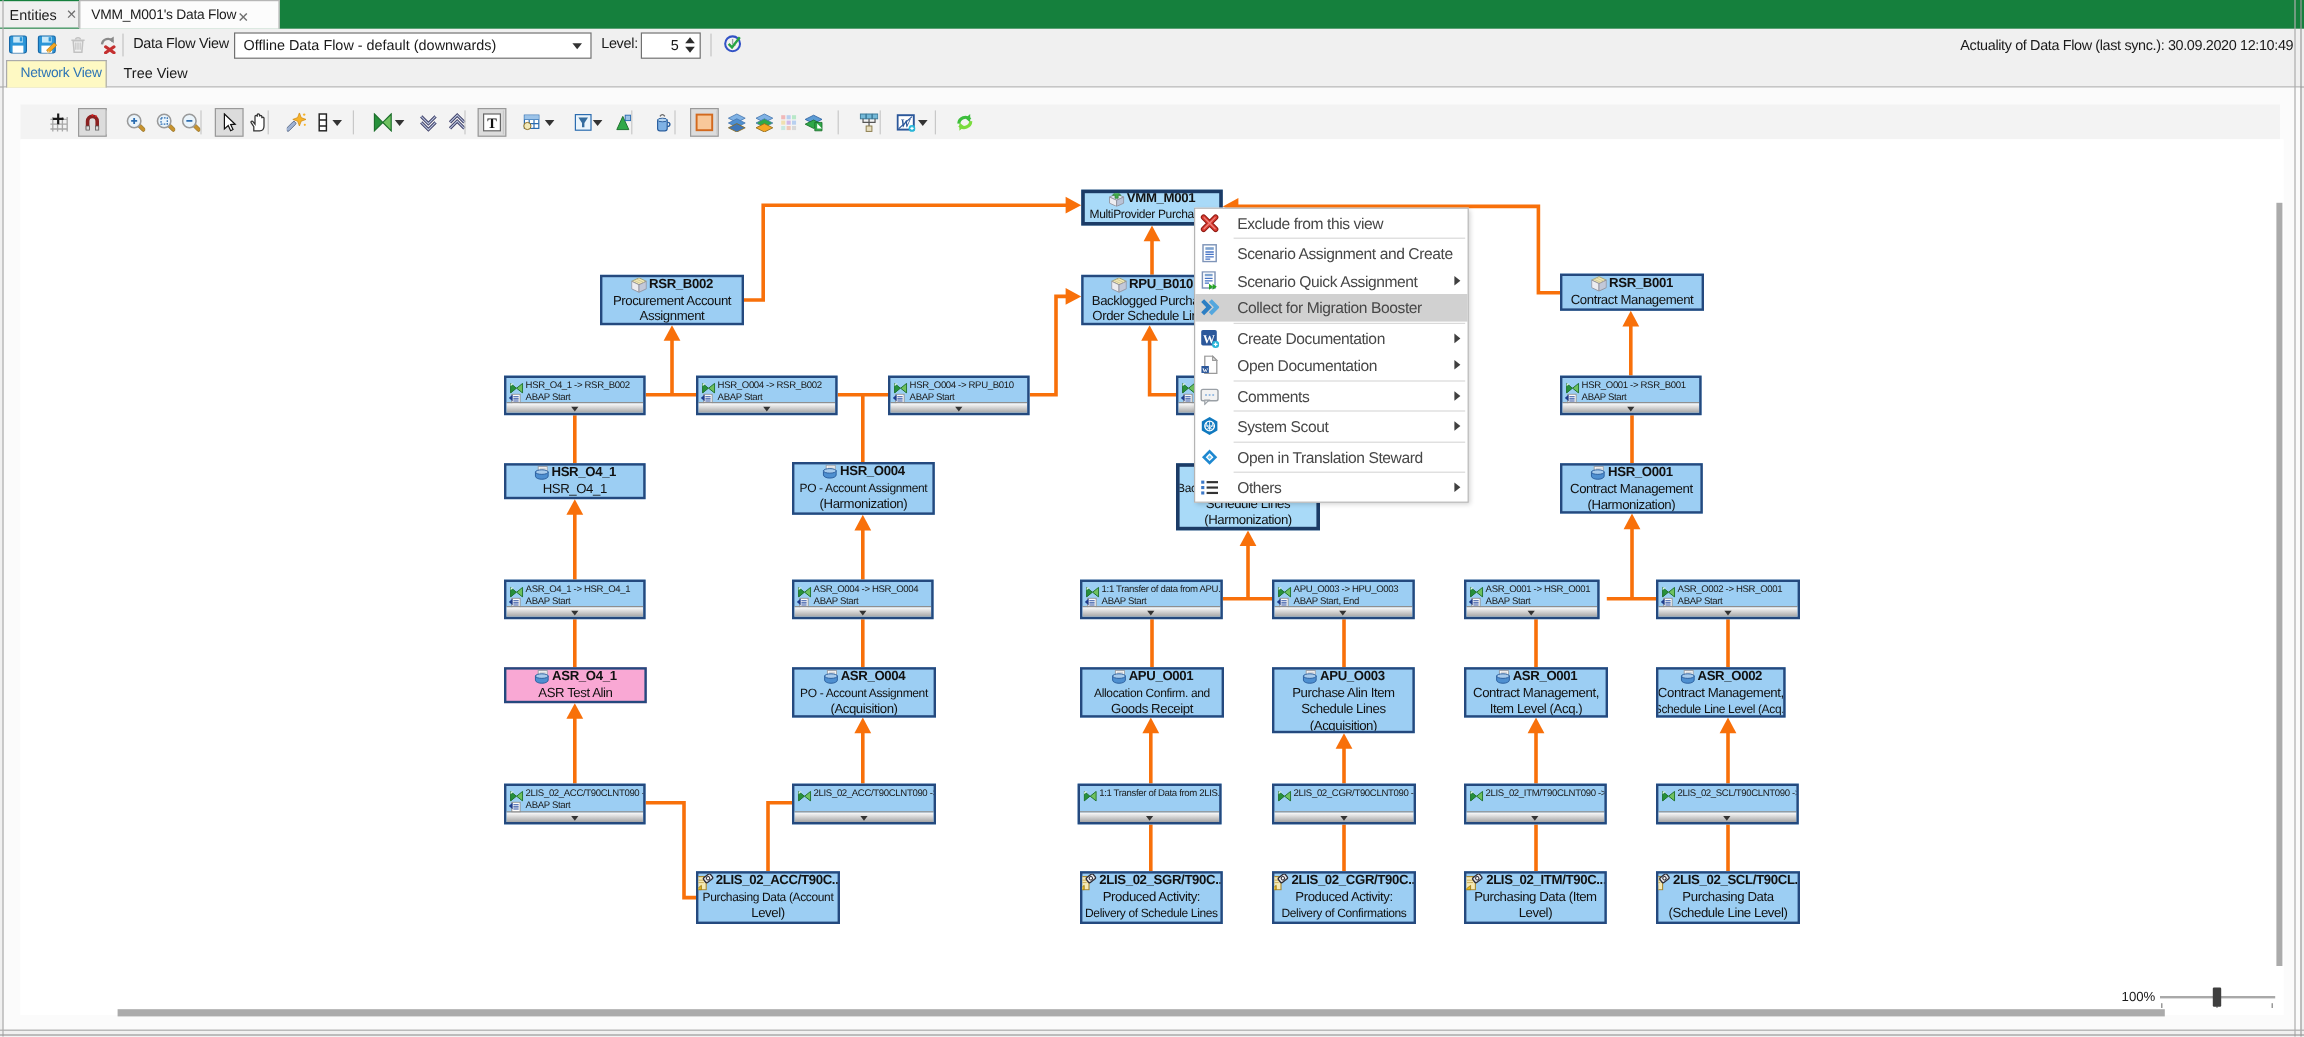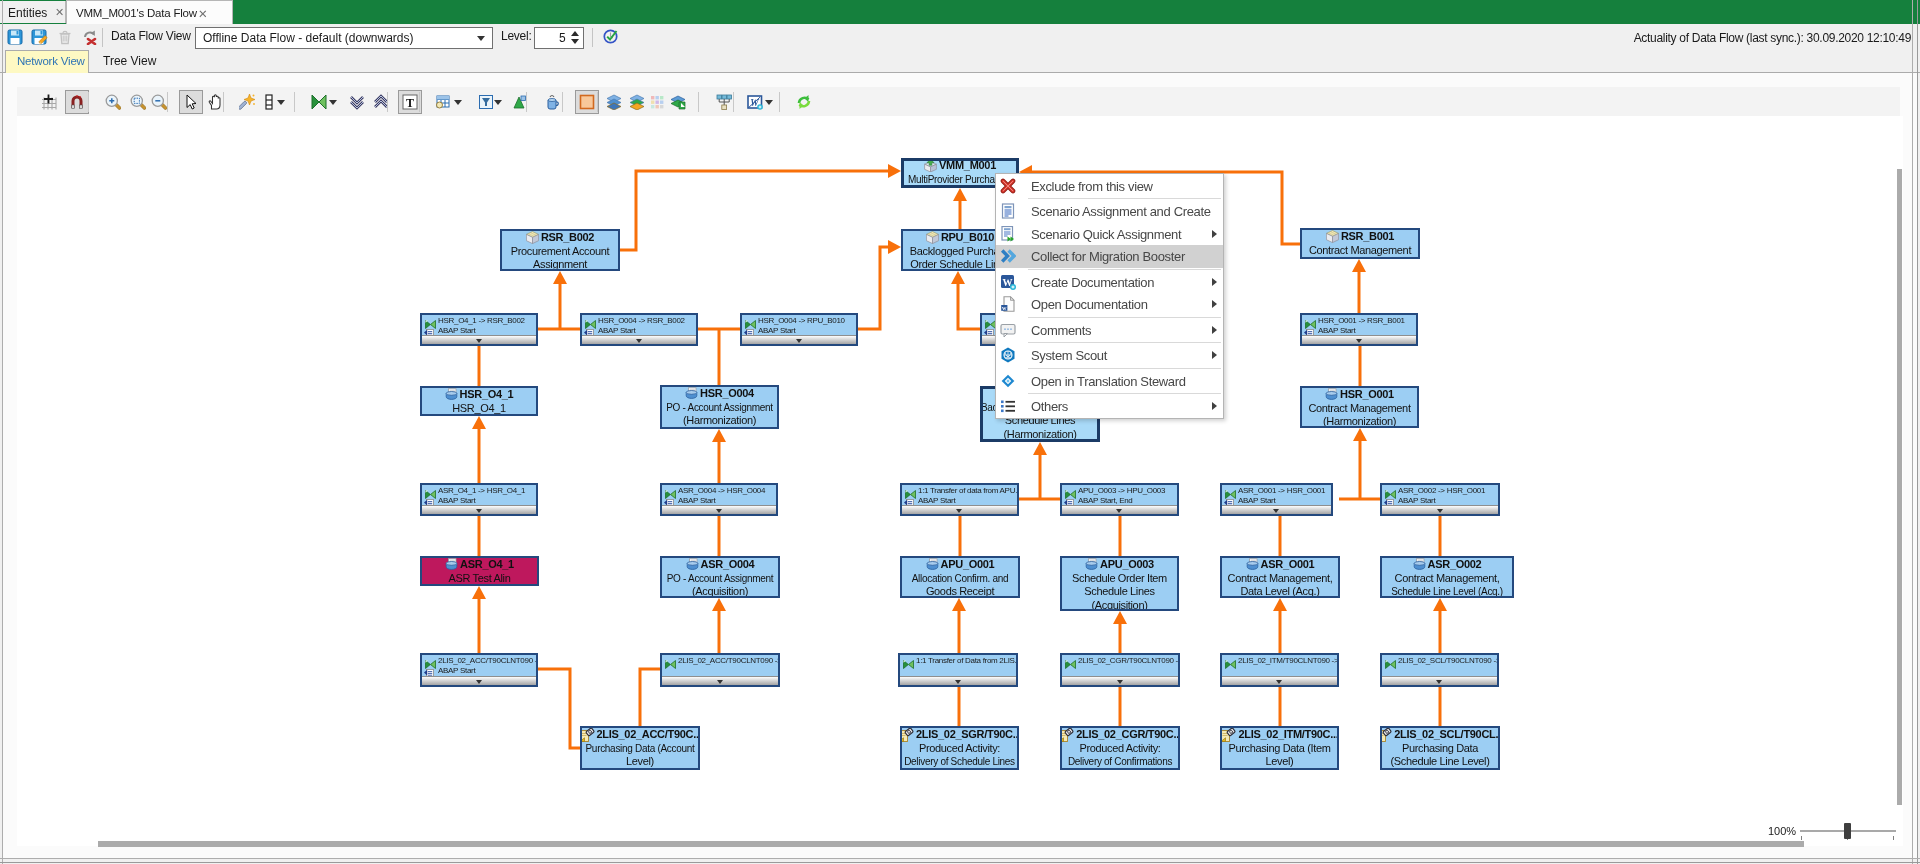--- a/index.html
+++ b/index.html
@@ -447,21 +447,21 @@
         <line x1="4.8" y1="2.2" x2="9.8" y2="2.2" stroke="#b8bcc2" stroke-width="0.7"></line>
         <line x1="4.8" y1="3.7" x2="9.8" y2="3.7" stroke="#b8bcc2" stroke-width="0.7"></line>
         <path d="M1.2,5.2 h10.6 v3.6 a5.3,2.6 0 0 1 -10.6 0 z" fill="#4E8FD0" stroke="#2B5F9E" stroke-width="0.8"></path>
         <ellipse cx="6.5" cy="5.4" rx="5.3" ry="1.9" fill="#A7CBEC" stroke="#2B5F9E" stroke-width="0.8"></ellipse>
       </svg>
       <b>HSR_O001</b>
     </div>
     <div class="erow" style="top:13.5px">Contract Management</div>
     <div class="erow" style="top:27.0px">(Harmonization)</div>
   </div>
-<div class="ent" style="left:420px;top:556px;width:119px;height:30px;background:#be185d;border:2px solid #24497E">
+<div class="ent" style="left:420px;top:556px;width:119px;height:30px;background:#f9a8d4;border:2px solid #24497E">
     <div class="erow t" style="top:0.0px">
       <svg width="13" height="13" viewBox="0 0 13 13" style="">
         <rect x="3.5" y="0.7" width="7.5" height="5.5" fill="#FAFAFA" stroke="#9aa0a8" stroke-width="0.8"></rect>
         <line x1="4.8" y1="2.2" x2="9.8" y2="2.2" stroke="#b8bcc2" stroke-width="0.7"></line>
         <line x1="4.8" y1="3.7" x2="9.8" y2="3.7" stroke="#b8bcc2" stroke-width="0.7"></line>
         <path d="M1.2,5.2 h10.6 v3.6 a5.3,2.6 0 0 1 -10.6 0 z" fill="#4E8FD0" stroke="#2B5F9E" stroke-width="0.8"></path>
         <ellipse cx="6.5" cy="5.4" rx="5.3" ry="1.9" fill="#A7CBEC" stroke="#2B5F9E" stroke-width="0.8"></ellipse>
       </svg>
       <b>ASR_O4_1</b>
     </div>
@@ -499,39 +499,39 @@
     <div class="erow t" style="top:0.0px">
       <svg width="13" height="13" viewBox="0 0 13 13" style="">
         <rect x="3.5" y="0.7" width="7.5" height="5.5" fill="#FAFAFA" stroke="#9aa0a8" stroke-width="0.8"></rect>
         <line x1="4.8" y1="2.2" x2="9.8" y2="2.2" stroke="#b8bcc2" stroke-width="0.7"></line>
         <line x1="4.8" y1="3.7" x2="9.8" y2="3.7" stroke="#b8bcc2" stroke-width="0.7"></line>
         <path d="M1.2,5.2 h10.6 v3.6 a5.3,2.6 0 0 1 -10.6 0 z" fill="#4E8FD0" stroke="#2B5F9E" stroke-width="0.8"></path>
         <ellipse cx="6.5" cy="5.4" rx="5.3" ry="1.9" fill="#A7CBEC" stroke="#2B5F9E" stroke-width="0.8"></ellipse>
       </svg>
       <b>APU_O003</b>
     </div>
-    <div class="erow" style="top:13.5px">Schedule Order Item</div>
+    <div class="erow" style="top:13.5px">Purchase Alin Item</div>
     <div class="erow" style="top:27.0px">Schedule Lines</div>
     <div class="erow" style="top:40.5px">(Acquisition)</div>
   </div>
 <div class="ent" style="left:1220px;top:556px;width:120px;height:42px;background:#9CCEF3;border:2px solid #24497E">
     <div class="erow t" style="top:0.0px">
       <svg width="13" height="13" viewBox="0 0 13 13" style="">
         <rect x="3.5" y="0.7" width="7.5" height="5.5" fill="#FAFAFA" stroke="#9aa0a8" stroke-width="0.8"></rect>
         <line x1="4.8" y1="2.2" x2="9.8" y2="2.2" stroke="#b8bcc2" stroke-width="0.7"></line>
         <line x1="4.8" y1="3.7" x2="9.8" y2="3.7" stroke="#b8bcc2" stroke-width="0.7"></line>
         <path d="M1.2,5.2 h10.6 v3.6 a5.3,2.6 0 0 1 -10.6 0 z" fill="#4E8FD0" stroke="#2B5F9E" stroke-width="0.8"></path>
         <ellipse cx="6.5" cy="5.4" rx="5.3" ry="1.9" fill="#A7CBEC" stroke="#2B5F9E" stroke-width="0.8"></ellipse>
       </svg>
       <b>ASR_O001</b>
     </div>
     <div class="erow" style="top:13.5px">Contract Management,</div>
-    <div class="erow" style="top:27.0px">Data Level (Acq.)</div>
-  </div>
-<div class="ent" style="left:1380px;top:556px;width:134px;height:42px;background:#9CCEF3;border:2px solid #24497E">
+    <div class="erow" style="top:27.0px">Item Level (Acq.)</div>
+  </div>
+<div class="ent" style="left:1380px;top:556px;width:108px;height:42px;background:#9CCEF3;border:2px solid #24497E">
     <div class="erow t" style="top:0.0px">
       <svg width="13" height="13" viewBox="0 0 13 13" style="">
         <rect x="3.5" y="0.7" width="7.5" height="5.5" fill="#FAFAFA" stroke="#9aa0a8" stroke-width="0.8"></rect>
         <line x1="4.8" y1="2.2" x2="9.8" y2="2.2" stroke="#b8bcc2" stroke-width="0.7"></line>
         <line x1="4.8" y1="3.7" x2="9.8" y2="3.7" stroke="#b8bcc2" stroke-width="0.7"></line>
         <path d="M1.2,5.2 h10.6 v3.6 a5.3,2.6 0 0 1 -10.6 0 z" fill="#4E8FD0" stroke="#2B5F9E" stroke-width="0.8"></path>
         <ellipse cx="6.5" cy="5.4" rx="5.3" ry="1.9" fill="#A7CBEC" stroke="#2B5F9E" stroke-width="0.8"></ellipse>
       </svg>
       <b>ASR_O002</b>
     </div>

